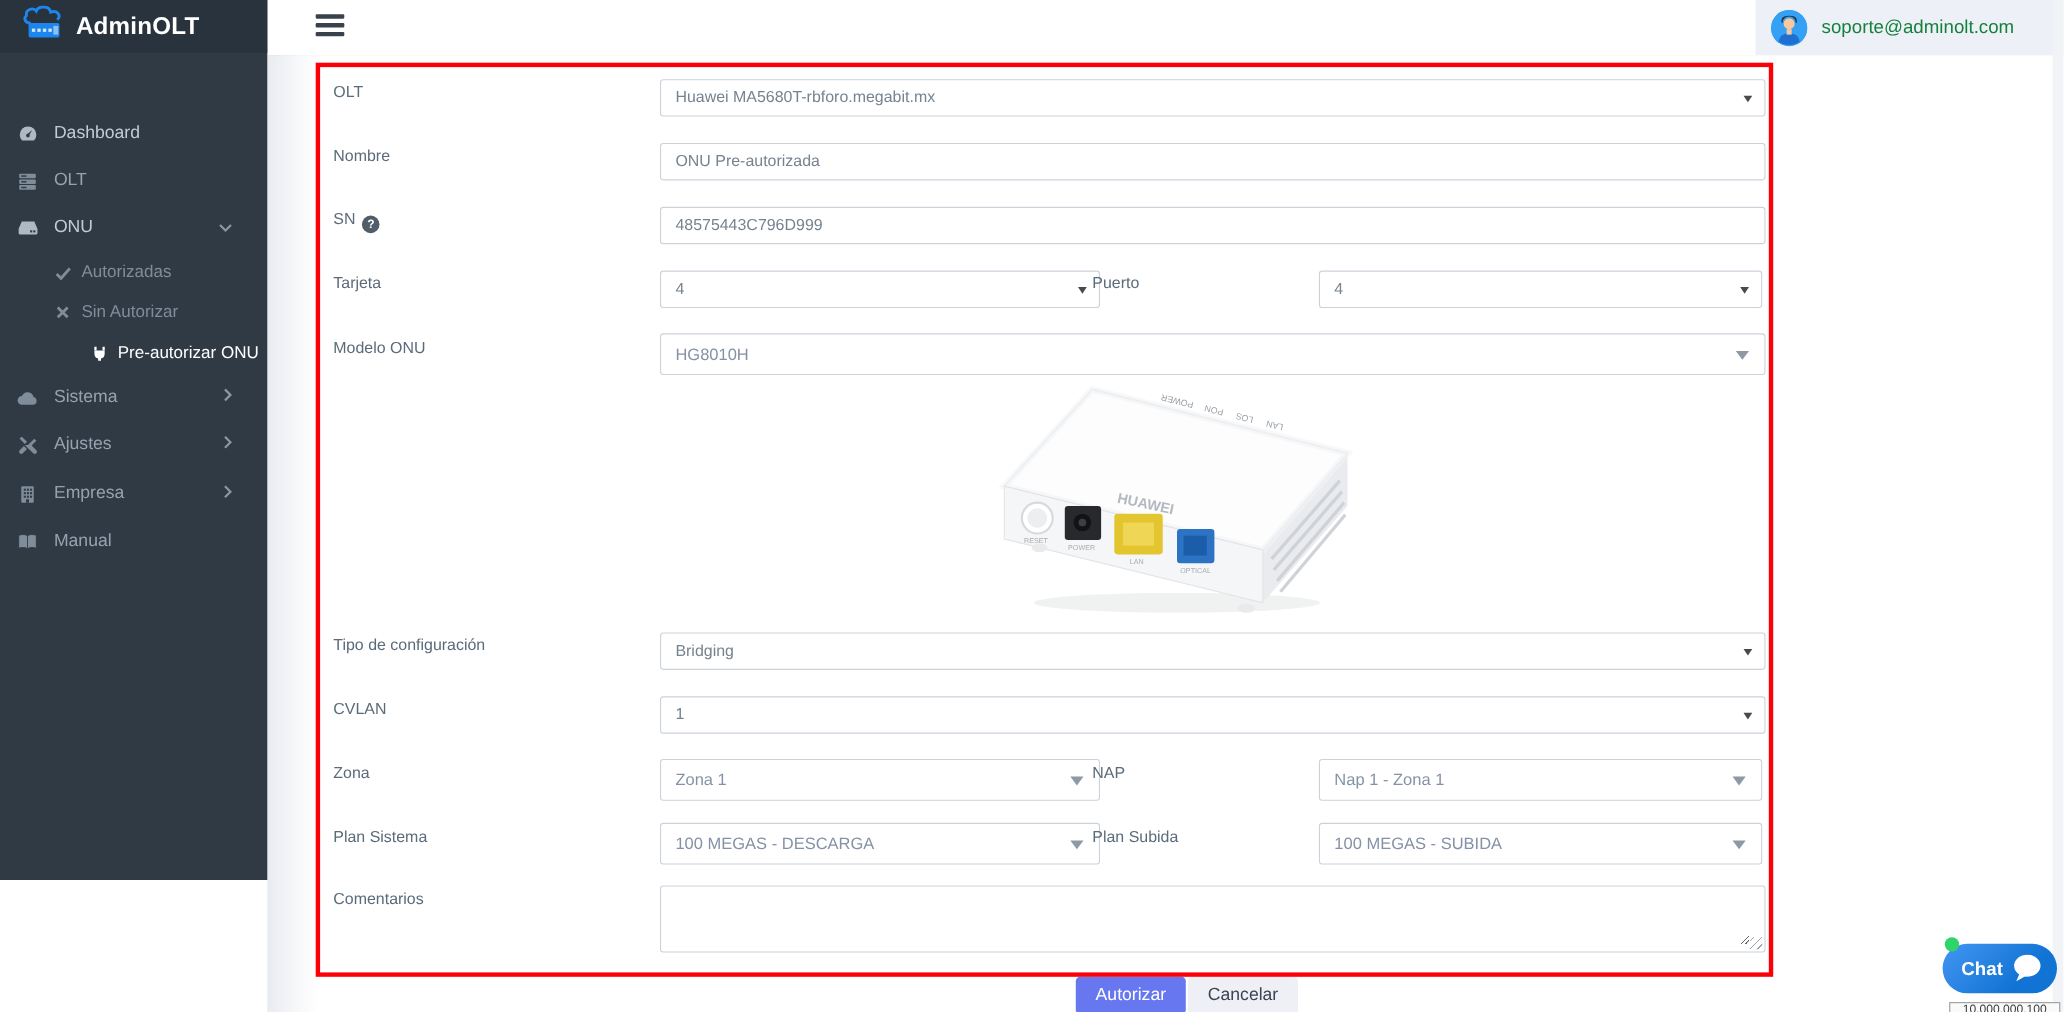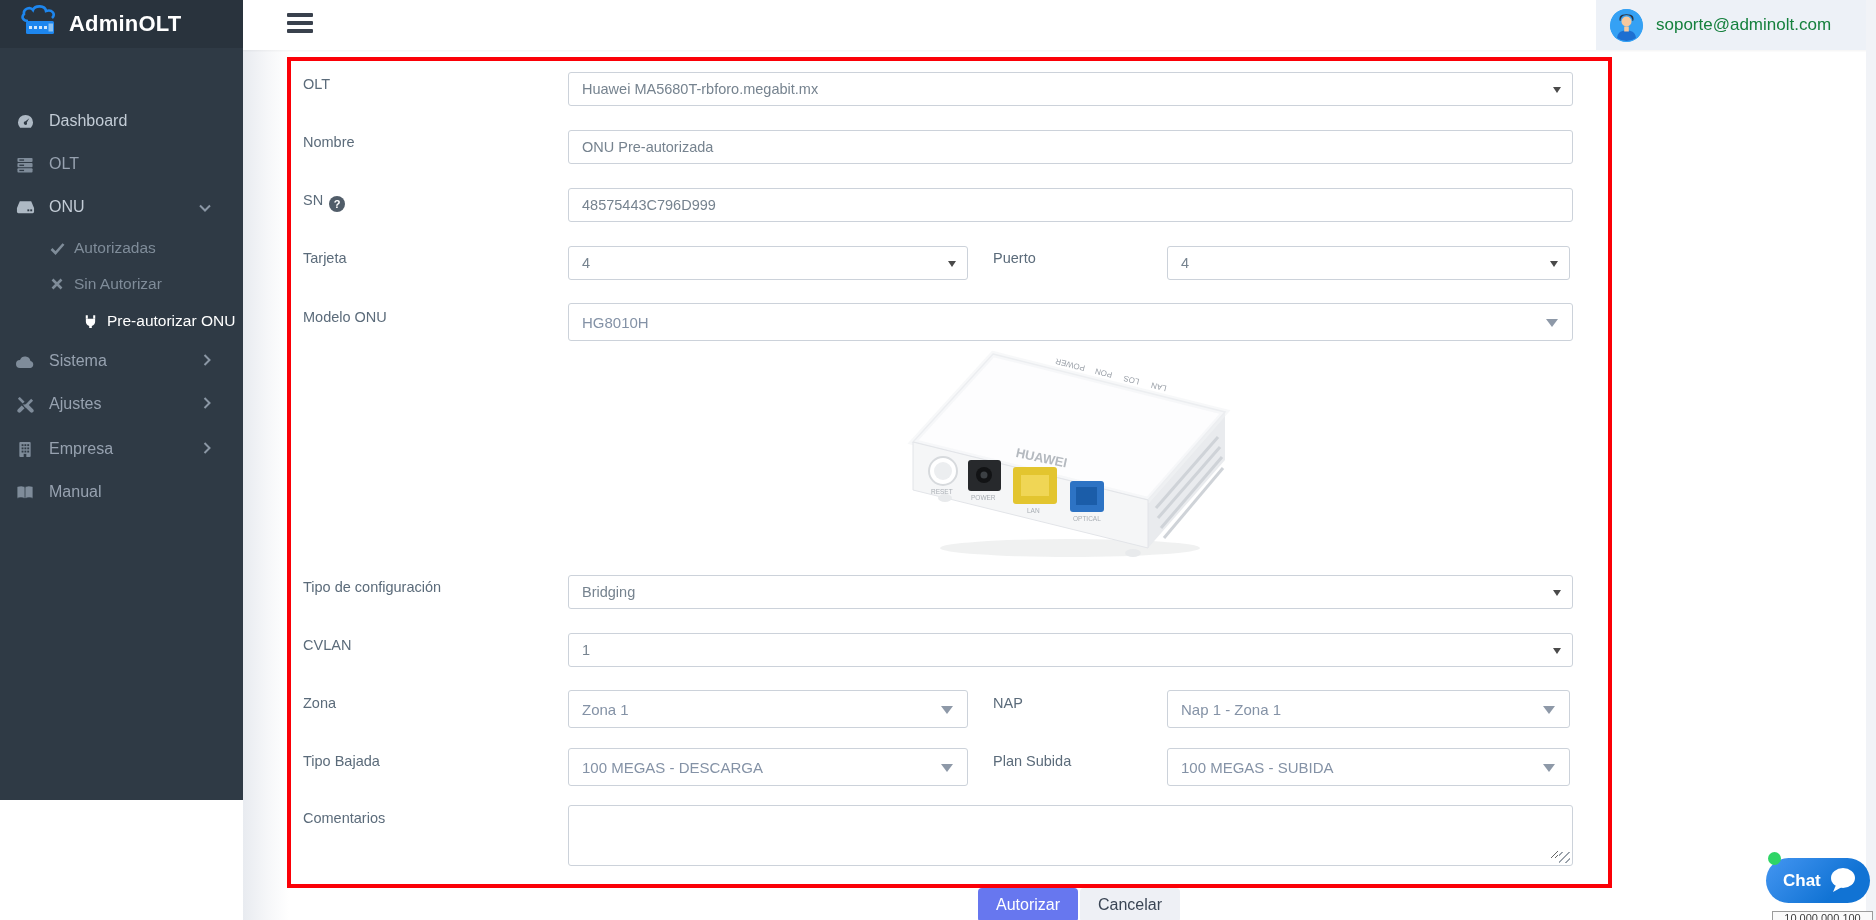--- a/index.html
+++ b/index.html
@@ -30,21 +30,21 @@
 
   
   .content { position:absolute; left:243px; top:50px; width:1633px; height:870px; background:#fff; }
   .content-edge { position:absolute; left:0; top:0; width:46px; height:870px;
     background:linear-gradient(90deg,#e8ebf0 0%,#f6f7f9 55%,#ffffff 100%); }
   .scroll-track { position:absolute; right:0; top:0; width:10px; height:920px; background:#f1f3f7; z-index:6; }
 
   .annotation-rect { position:absolute; left:287px; top:57px; width:1325px; height:831px; border:4px solid #fb0007; z-index:3; pointer-events:none; }
 
   .flabel { position:absolute; color:#5b6b7a; font-size:14.5px; }
-  .control { position:absolute; background:#fff; border:1px solid #ccd2da; border-radius:3px; color:#76838f; font-size:14.5px; display:flex; align-items:center; padding:0 13px; }
+  .control { position:absolute; background:#fff; border:1px solid #ccd2da; border-radius:3px; color:#76838f; font-size:14.5px; display:flex; align-items:center; padding:0 13px;margin-left:32px; }
   .control input, .control textarea { border:none; outline:none; width:100%; height:100%; color:#76838f; font-size:14.5px; font-family:"Liberation Sans",sans-serif; background:transparent; }
   .sel-native::after { content:""; position:absolute; right:11px; top:50%; margin-top:-2px; border-left:4px solid transparent; border-right:4px solid transparent; border-top:6px solid #4a4a4a; }
   .sel2 { color:#8492a6; font-size:15px; }
   .sel2::after { content:""; position:absolute; right:14px; top:50%; margin-top:-3px; border-left:6px solid transparent; border-right:6px solid transparent; border-top:8px solid #8e99a8; }
   .txtarea { align-items:flex-start; padding:6px 13px; }
   .resize-grip { position:absolute; right:2px; bottom:2px; width:11px; height:11px; cursor:nwse-resize;
     background:repeating-linear-gradient(135deg, transparent 0 2px, #9aa2ab 2px 3px, transparent 3px 5px); }
 
   .help-badge { display:inline-flex; width:16px; height:16px; border-radius:50%; background:#515d69; color:#fff; font-size:11px; font-weight:bold; align-items:center; justify-content:center; margin-left:6px; vertical-align:-3px; cursor:pointer; }
 
@@ -327,21 +327,21 @@
 
   <span class="flabel" style="left:303px; top:695px">Zona</span>
   <div class="control sel2" style="left:568px; top:690px; width:400px; height:38px">
     <span>Zona 1</span>
   </div>
   <span class="flabel" style="left:993px; top:695px">NAP</span>
   <div class="control sel2" style="left:1167px; top:690px; width:403px; height:38px">
     <span>Nap 1 - Zona 1</span>
   </div>
 
-  <span class="flabel" style="left:303px; top:753px">Tipo Bajada</span>
+  <span class="flabel" style="left:303px; top:753px">Plan Sistema</span>
   <div class="control sel2" style="left:568px; top:748px; width:400px; height:38px">
     <span>100 MEGAS - DESCARGA</span>
   </div>
   <span class="flabel" style="left:993px; top:753px">Plan Subida</span>
   <div class="control sel2" style="left:1167px; top:748px; width:403px; height:38px">
     <span>100 MEGAS - SUBIDA</span>
   </div>
 
   <span class="flabel" style="left:303px; top:810px">Comentarios</span>
   <div class="control txtarea" style="left:568px; top:805px; width:1005px; height:61px">

